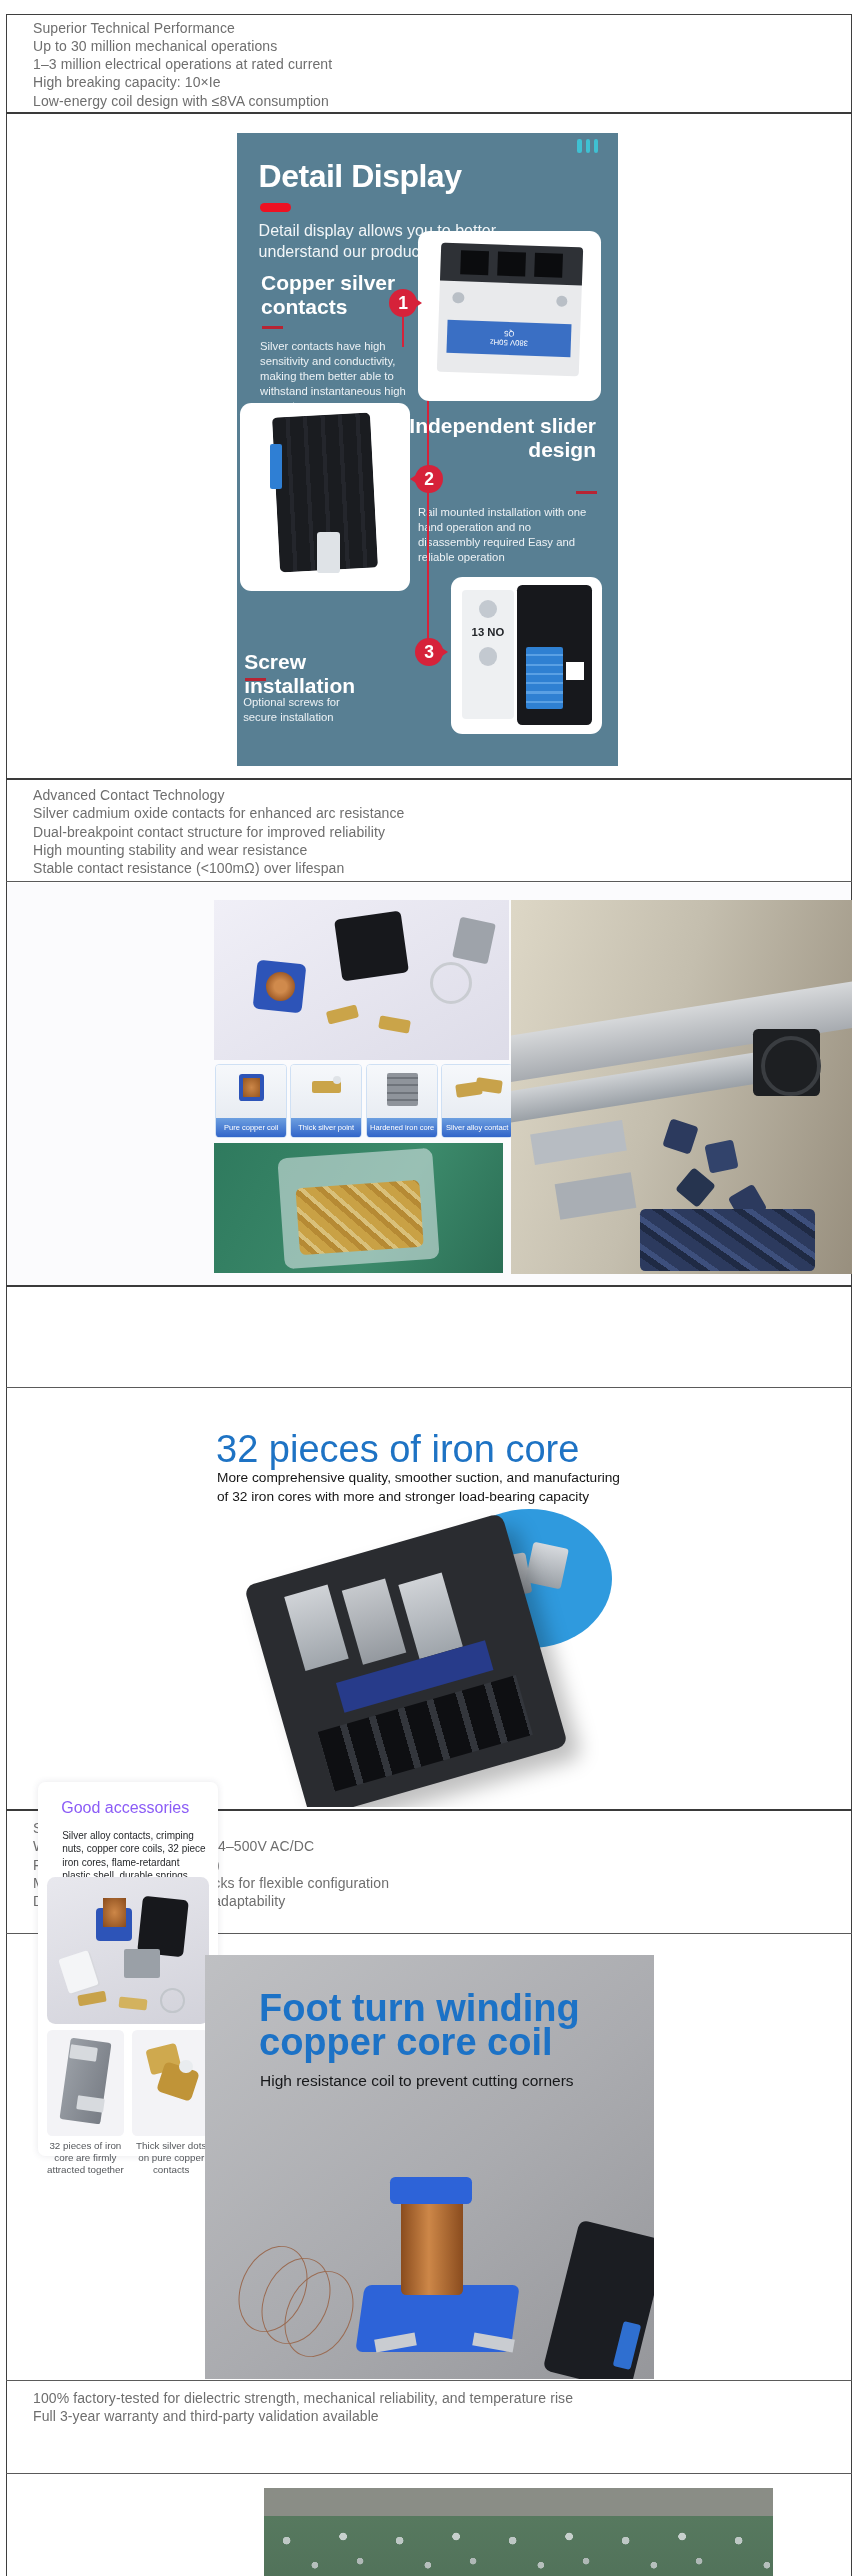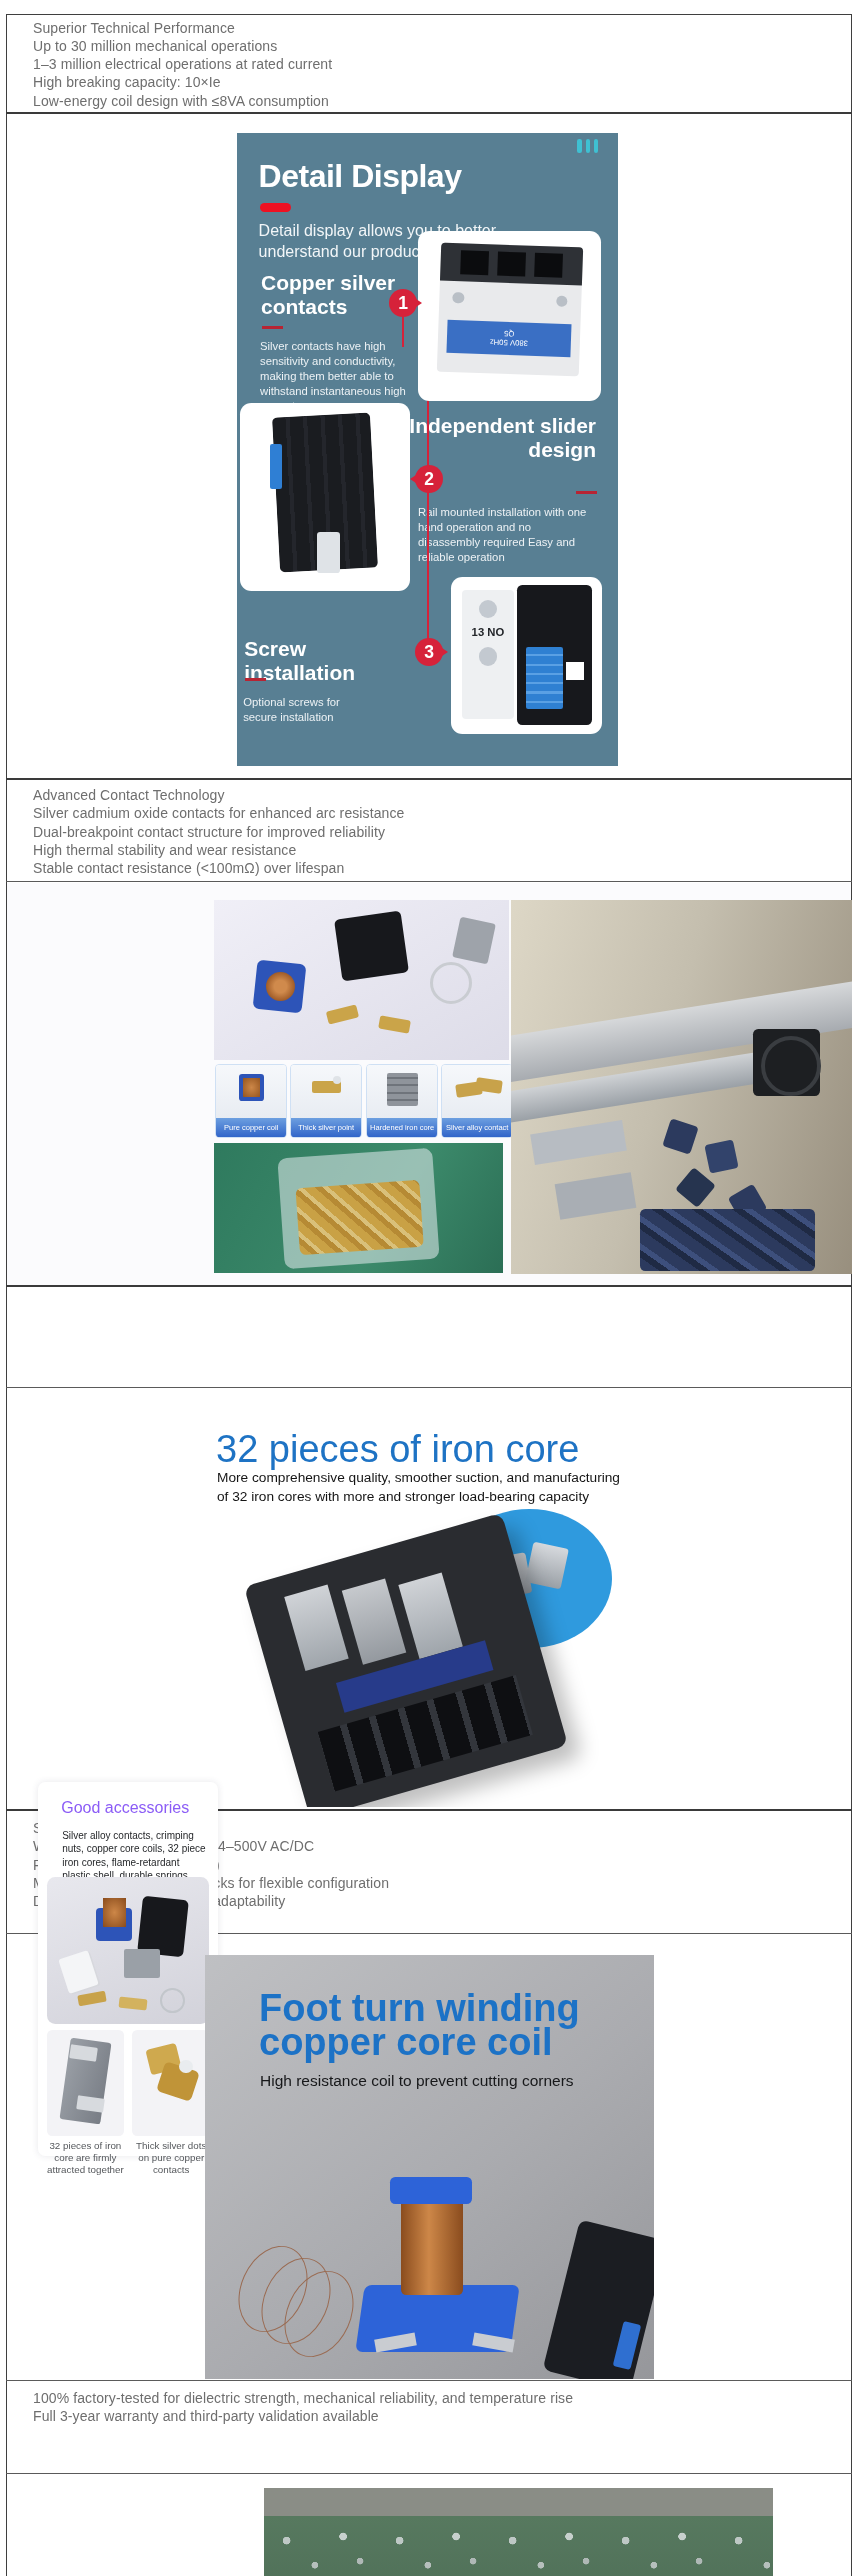--- a/index.html
+++ b/index.html
@@ -70,21 +70,21 @@
     <div>Superior Technical Performance</div>
     <div>Up to 30 million mechanical operations</div>
     <div>1–3 million electrical operations at rated current</div>
     <div>High breaking capacity: 10×Ie</div>
     <div>Low-energy coil design with ≤8VA consumption</div>
   </div>
   <div class="spec" style="top:786px">
     <div>Advanced Contact Technology</div>
     <div>Silver cadmium oxide contacts for enhanced arc resistance</div>
     <div>Dual-breakpoint contact structure for improved reliability</div>
-    <div>High thermal stability and wear resistance</div>
+    <div>High mounting stability and wear resistance</div>
     <div>Stable contact resistance (&lt;100mΩ) over lifespan</div>
   </div>
   <div class="spec" style="top:1819px">
     <div>Smart Control Compatibility</div>
     <div>Wide control voltage range: 24–500V AC/DC</div>
     <div>Rapid response time (&lt;25ms)</div>
     <div>Modular auxiliary contact blocks for flexible configuration</div>
     <div>DIN rail and panel mounting adaptability</div>
   </div>
   <div class="spec" style="top:2389px">
@@ -131,21 +131,21 @@
       <div class="abs" style="left:77px;top:129px;width:23px;height:41px;background:#dfe3e7;border-radius:3.1px"></div>
     </div>
     <div class="abs t-circle" style="left:178px;top:332px">
       <div class="ptr l"></div>
       <span>2</span>
     </div>
     <div class="abs t-h" style="left:143px;top:281px;width:216px;text-align:right">Independent slider design</div>
     <div class="abs t-dash" style="left:339px;top:358px"></div>
     <div class="abs t-body" style="left:181px;top:372px;width:178px;">Rail mounted installation with one hand operation and no disassembly required Easy and reliable operation</div>
 
-    <div class="abs t-h" style="left:7.2px;top:504px;width:137px">Screw installation</div>
+    <div class="abs t-h" style="left:7.2px;top:517px;width:137px">Screw installation</div>
     <div class="abs t-dash" style="left:8.2px;top:545px"></div>
     <div class="abs t-body" style="left:6.2px;top:562px;width:113px">Optional screws for secure installation</div>
     <div class="abs t-circle" style="left:178px;top:505px">
       <div class="ptr r"></div>
       <span>3</span>
     </div>
     <div class="t-card" style="left:214px;top:444px;width:151px;height:157px">
       <div class="abs" style="left:11.3px;top:13.4px;width:52px;height:129px;background:#eef0f2;border-radius:4.1px">
         <div class="screw" style="left:16.5px;top:9.3px;width:18.5px;height:18.5px;background:#c3c9d0"></div>
         <div class="abs" style="left:9.3px;top:36px;font-size:11.3px;font-weight:bold;color:#23262a">13 NO</div>

